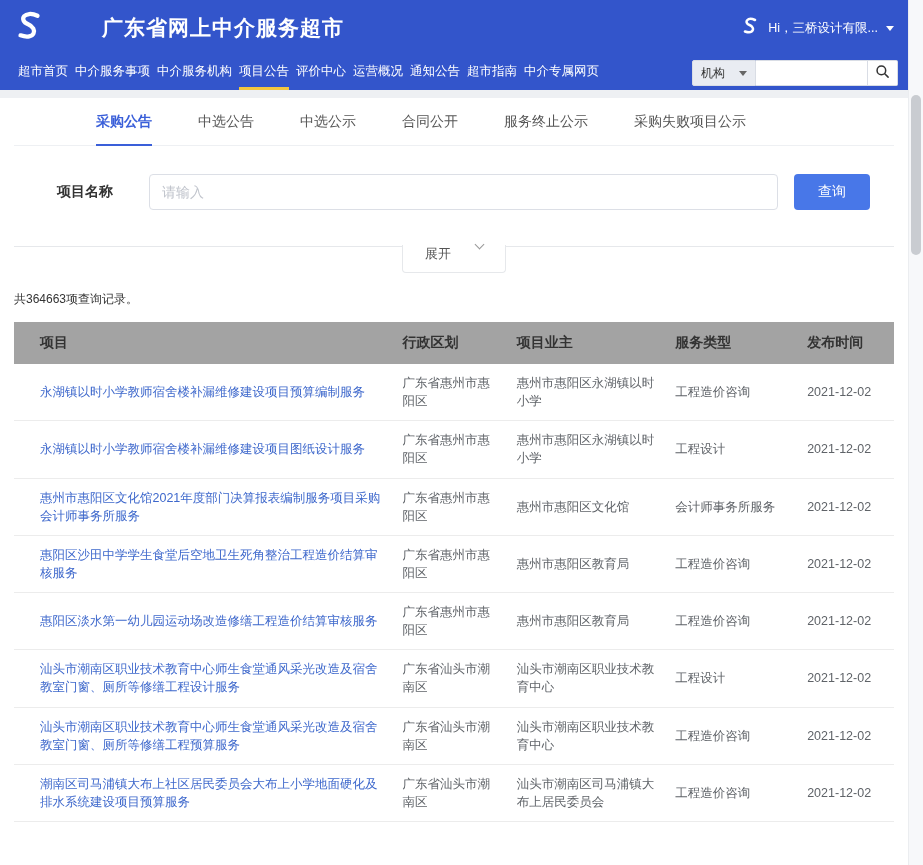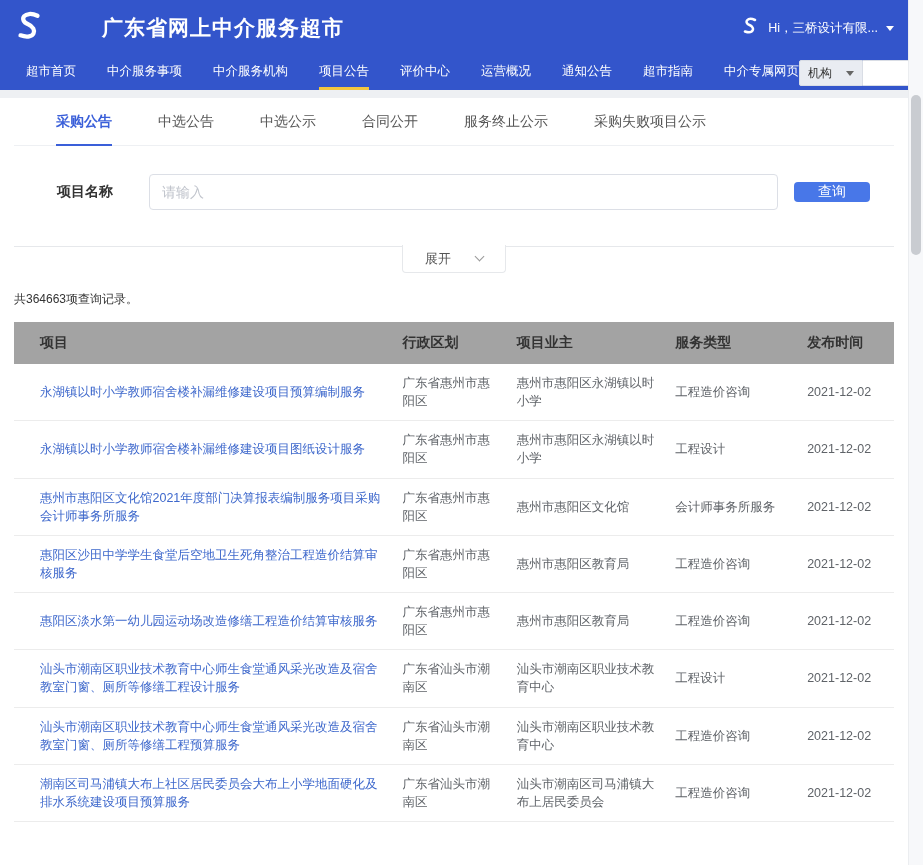--- a/index.html
+++ b/index.html
@@ -16,21 +16,21 @@
   .user-area { display:flex; align-items:center; gap:8px; cursor:pointer; }
   .user-name { color:#fff; font-size:12.5px; }
   .caret { width:0; height:0; border-left:4px solid transparent; border-right:4px solid transparent;
            border-top:5px solid currentColor; display:inline-block; }
   .caret.white { color:#fff; }
   .caret.dark { color:#666; }
 
   
   .mainnav { height:34px; background:#3355cb; display:flex; align-items:stretch;
              justify-content:space-between; padding:0 10px 0 6px; }
-  .nav-items { display:flex; align-items:stretch; gap:31px; margin-left:20px; }
+  .nav-items { display:flex; align-items:stretch; gap:7px; margin-left:12px; }
   .nav-item { color:#fff; font-size:12.5px; line-height:31px; height:34px; cursor:pointer;
               border-bottom:3px solid transparent; white-space:nowrap; }
   .nav-item.active { border-bottom-color:#f3c73e; }
   .nav-search { display:flex; align-items:center; }
   .nav-select { height:26px; background:#e9ecf2; border:1px solid #d9dde5; border-radius:2px 0 0 2px;
                 display:flex; align-items:center; justify-content:space-between; gap:10px;
                 padding:0 8px; font-size:12px; color:#333; min-width:64px; cursor:pointer; }
   .nav-input { height:26px; width:112px; border:1px solid #d9dde5; border-left:none;
                outline:none; font-size:12px; padding:0 6px; background:#fff; }
   .nav-search-btn { width:30px; height:26px; background:#fff; border:1px solid #d9dde5; border-left:none;
@@ -39,33 +39,33 @@
 
   .band { height:8px; background:#eef0f3; }
 
   
   .main { padding:0 14px; }
   .card { background:#fff; border-bottom:1px solid #e6e8eb; position:relative; }
   .tabs { display:flex; gap:46px; padding:0 42px; height:48px; align-items:center;
           border-bottom:1px solid #eef0f3; }
   .tab { font-size:14px; color:#555; height:48px; line-height:46px; cursor:pointer;
          border-bottom:2px solid transparent; white-space:nowrap; }
-  .tab.active { color:#3a5fd9; font-weight:bold; border-bottom-color:#3a5fd9; }
+  .tab.active { color:#3a5fd9; font-weight:bold; border-bottom-color:#3a5fd9;margin-left:40px; }
 
   .filter-row { display:flex; align-items:center; padding:28px 24px 36px 43px; }
   .filter-label { width:92px; flex-shrink:0; font-size:14px; font-weight:bold; color:#333; }
   .filter-input { flex:1; height:36px; border:1px solid #dcdfe6; border-radius:4px;
                   padding:0 12px; font-size:14px; color:#333; outline:none; }
   .filter-input::placeholder { color:#c0c4cc; }
-  .query-btn { width:76px; height:20px; margin-left:16px; background:#4877e8; color:#fff;
+  .query-btn { width:76px; height:36px; margin-left:16px; background:#4877e8; color:#fff;
                border:none; border-radius:4px; font-size:14px; cursor:pointer; }
 
   .expand-btn { position:absolute; left:50%; bottom:-27px; transform:translateX(-50%);
                 width:104px; height:28px; background:#fff; border:1px solid #e6e8eb; border-top:none;
-                border-radius:0 0 4px 4px; display:flex; align-items:center; justify-content:center;
+                border-radius:0 0 4px 4px; display:flex; justify-content:center;
                 gap:25px; font-size:13px; color:#555; cursor:pointer; }
   .chev-down { width:7px; height:7px; border-right:1.5px solid #999; border-bottom:1.5px solid #999;
                transform:rotate(45deg); margin-top:-4px; display:inline-block; }
 
   .summary { padding:44px 0 14px; font-size:12px; color:#333; }
 
   
   table { width:100%; border-collapse:collapse; table-layout:fixed; }
   thead th { background:#a3a3a3; font-size:14px; font-weight:bold; color:#333;
              text-align:left; padding:12px 10px; }

